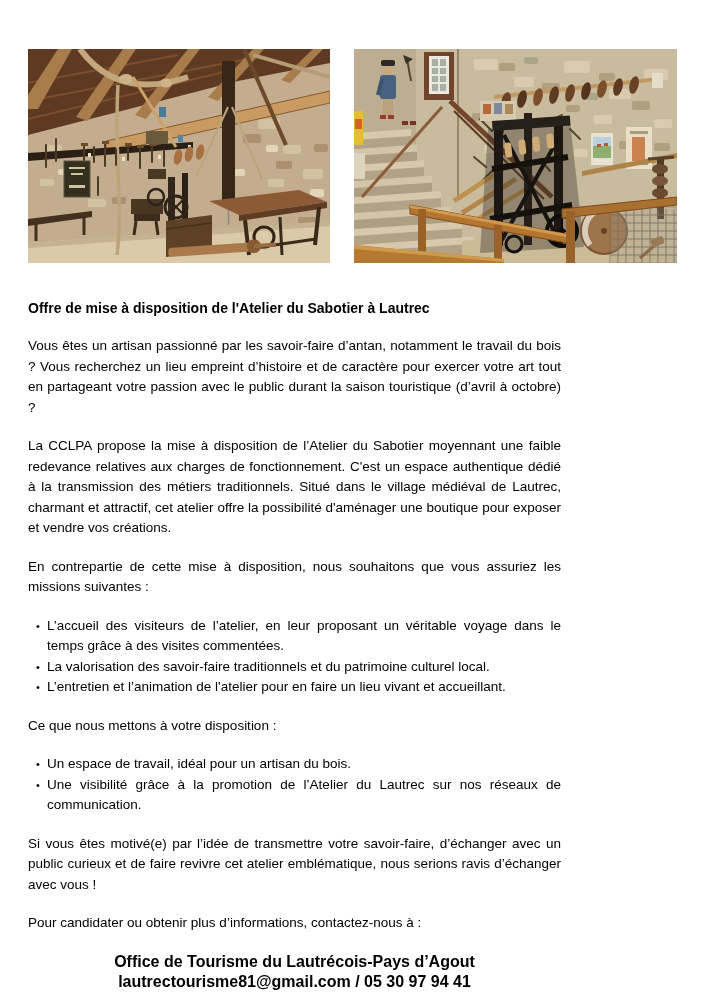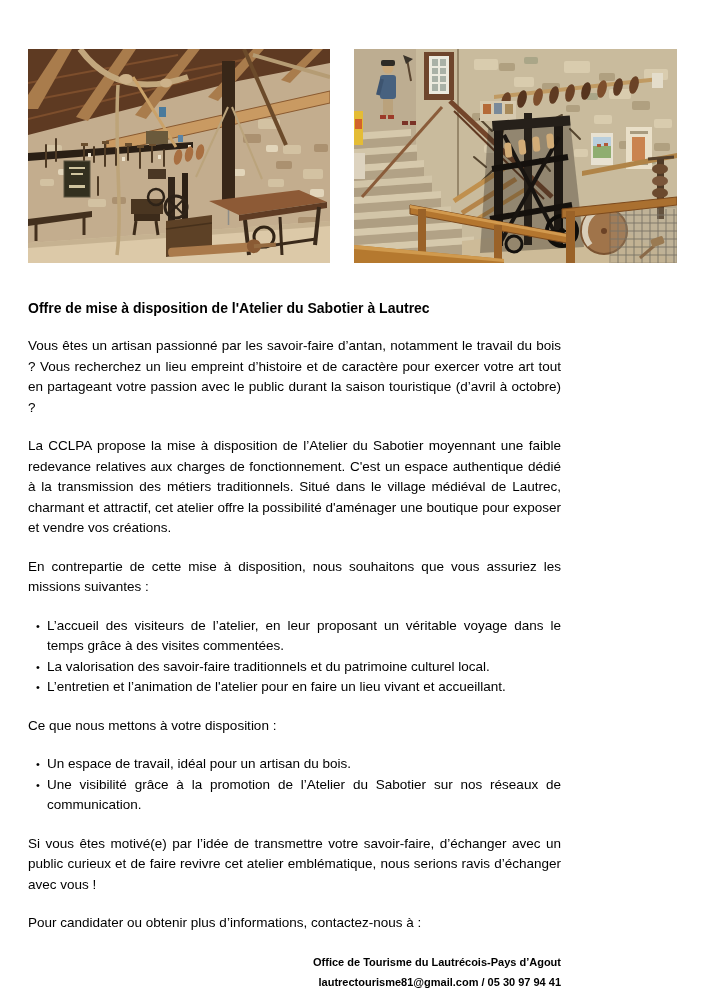--- a/index.html
+++ b/index.html
@@ -9,21 +9,21 @@
     color:#000000;
   }
   .page{width:589px;height:1000px;box-sizing:border-box;padding:49px 28px 0 28px;background:#fff;}
   .photos{display:flex;gap:24px;margin:0 0 35px 0;}
   .photo{display:block;flex:0 0 auto;}
   .doc-title{font-size:14px;font-weight:bold;line-height:21px;margin:0 0 17px 0;}
   .para{font-size:13.5px;line-height:20.5px;text-align:justify;margin:4px 0 18px 0;}
   ul.blist{list-style:none;margin:0 0 18px 0;padding:0 0 0 19px;}
   ul.blist li{font-size:13.5px;line-height:20.5px;text-align:justify;position:relative;}
   ul.blist li::before{content:"\2022";position:absolute;left:-11px;top:0;font-size:11px;line-height:20.5px;}
-  .contact-block{text-align:right;font-weight:bold;font-size:11px;line-height:20.5px;margin:0 0 18px 0;}
+  .contact-block{text-align:center;font-weight:bold;font-size:16px;line-height:20.5px;margin:0 0 18px 0;}
 </style>
 </head>
 <body>
 
 <div class="page">
 
   <div class="photos">
 
     <svg class="photo" width="302" height="214" viewBox="0 0 302 214" role="img" aria-label="Interieur de l'atelier du sabotier : murs en pierre, charpente bois, outils anciens accroches au mur, etabli et machines">
       <rect width="302" height="214" fill="#c3ad8e"></rect>
@@ -355,21 +355,21 @@
   <ul class="blist">
     <li>L’accueil des visiteurs de l’atelier, en leur proposant un véritable voyage dans le temps grâce à des visites commentées.</li>
     <li>La valorisation des savoir-faire traditionnels et du patrimoine culturel local.</li>
     <li>L’entretien et l’animation de l'atelier pour en faire un lieu vivant et accueillant.</li>
   </ul>
 
   <p class="para">Ce que nous mettons à votre disposition :</p>
 
   <ul class="blist">
     <li>Un espace de travail, idéal pour un artisan du bois.</li>
-    <li>Une visibilité grâce à la promotion de l’Atelier du Sabotier sur nos réseaux de communication.</li>
+    <li>Une visibilité grâce à la promotion de l’Atelier du Lautrec sur nos réseaux de communication.</li>
   </ul>
 
   <p class="para">Si vous êtes motivé(e) par l’idée de transmettre votre savoir-faire, d’échanger avec un public curieux et de faire revivre cet atelier emblématique, nous serions ravis d’échanger avec vous !</p>
 
   <p class="para">Pour candidater ou obtenir plus d’informations, contactez-nous à :</p>
 
   <div class="contact-block">
     <div>Office de Tourisme du Lautrécois-Pays d’Agout</div>
     <div>lautrectourisme81@gmail.com / 05 30 97 94 41</div>
   </div>

